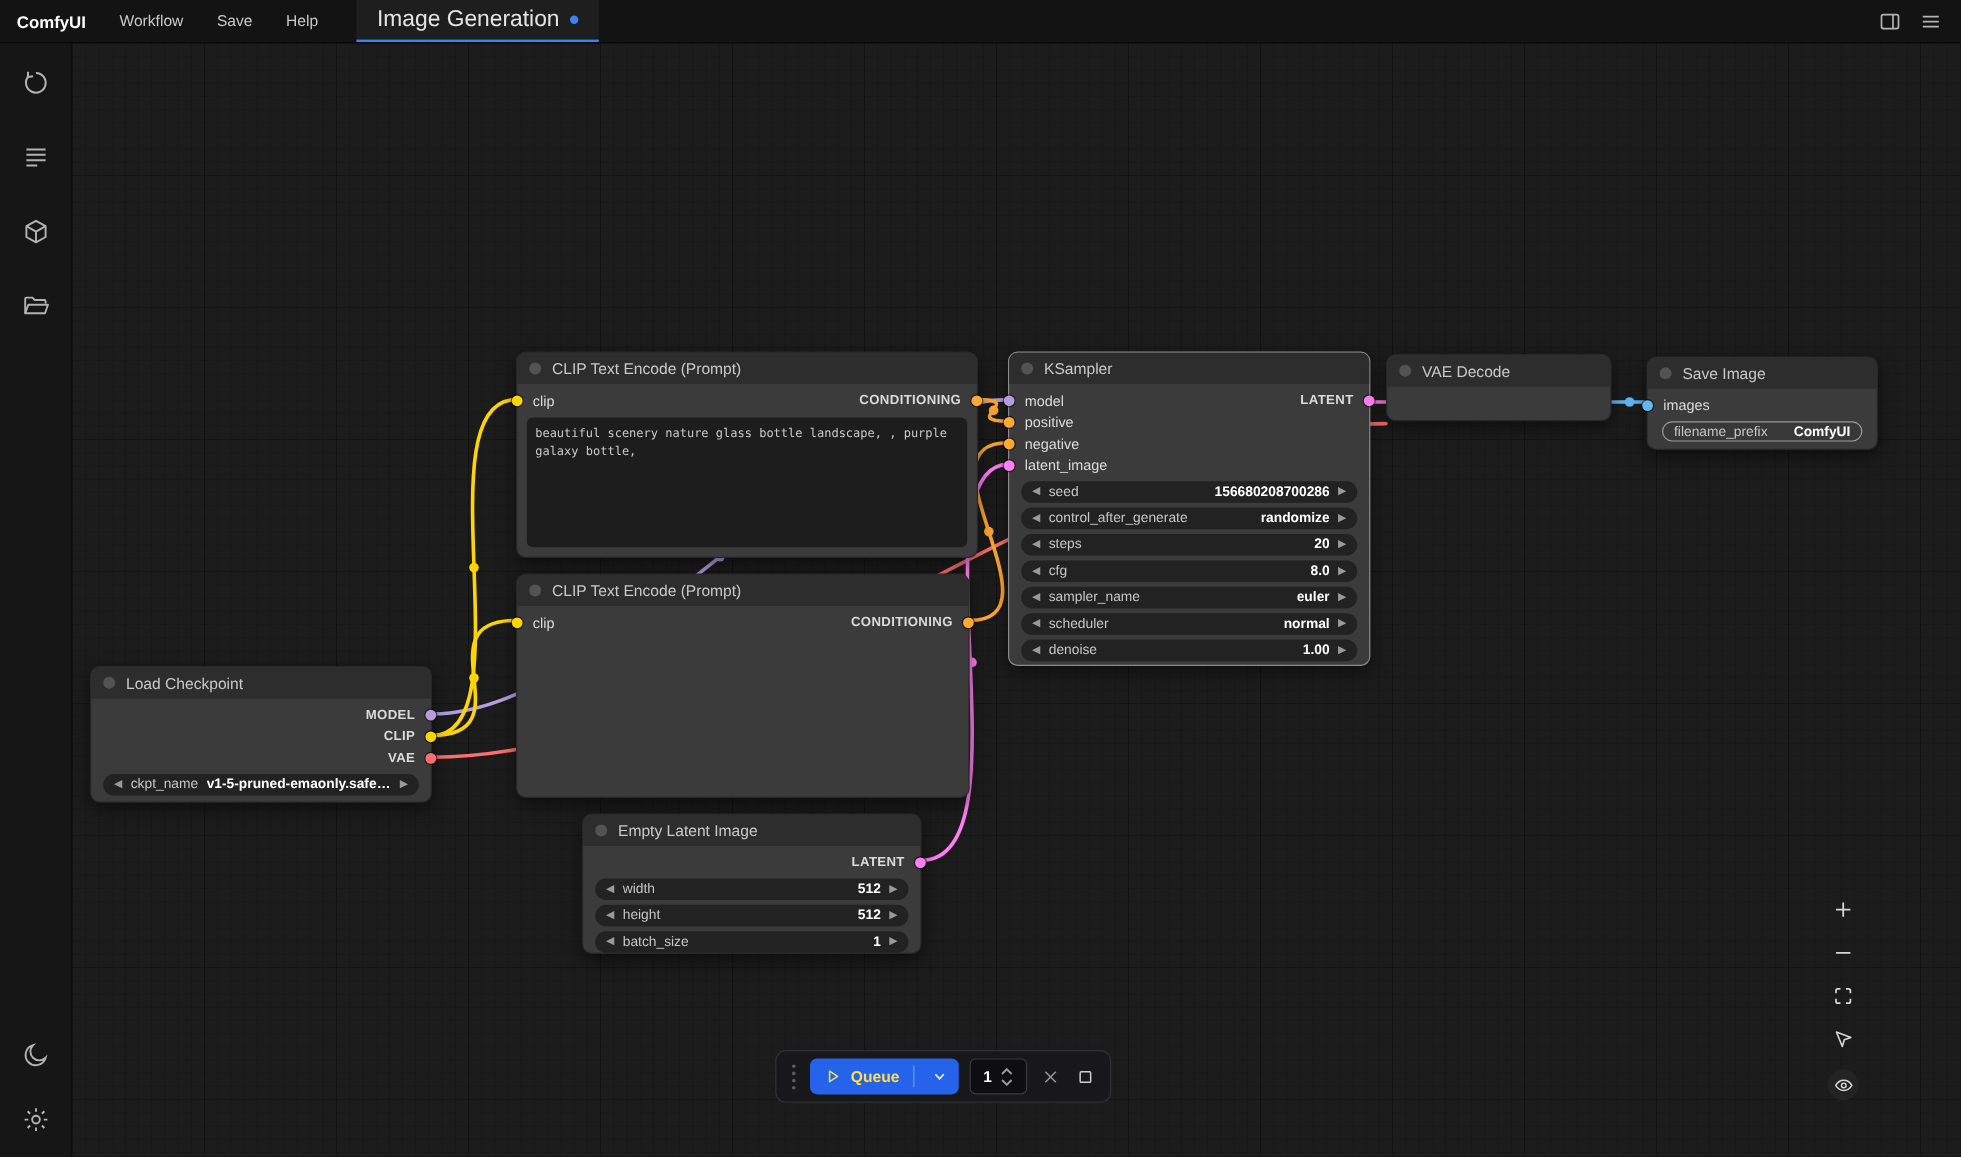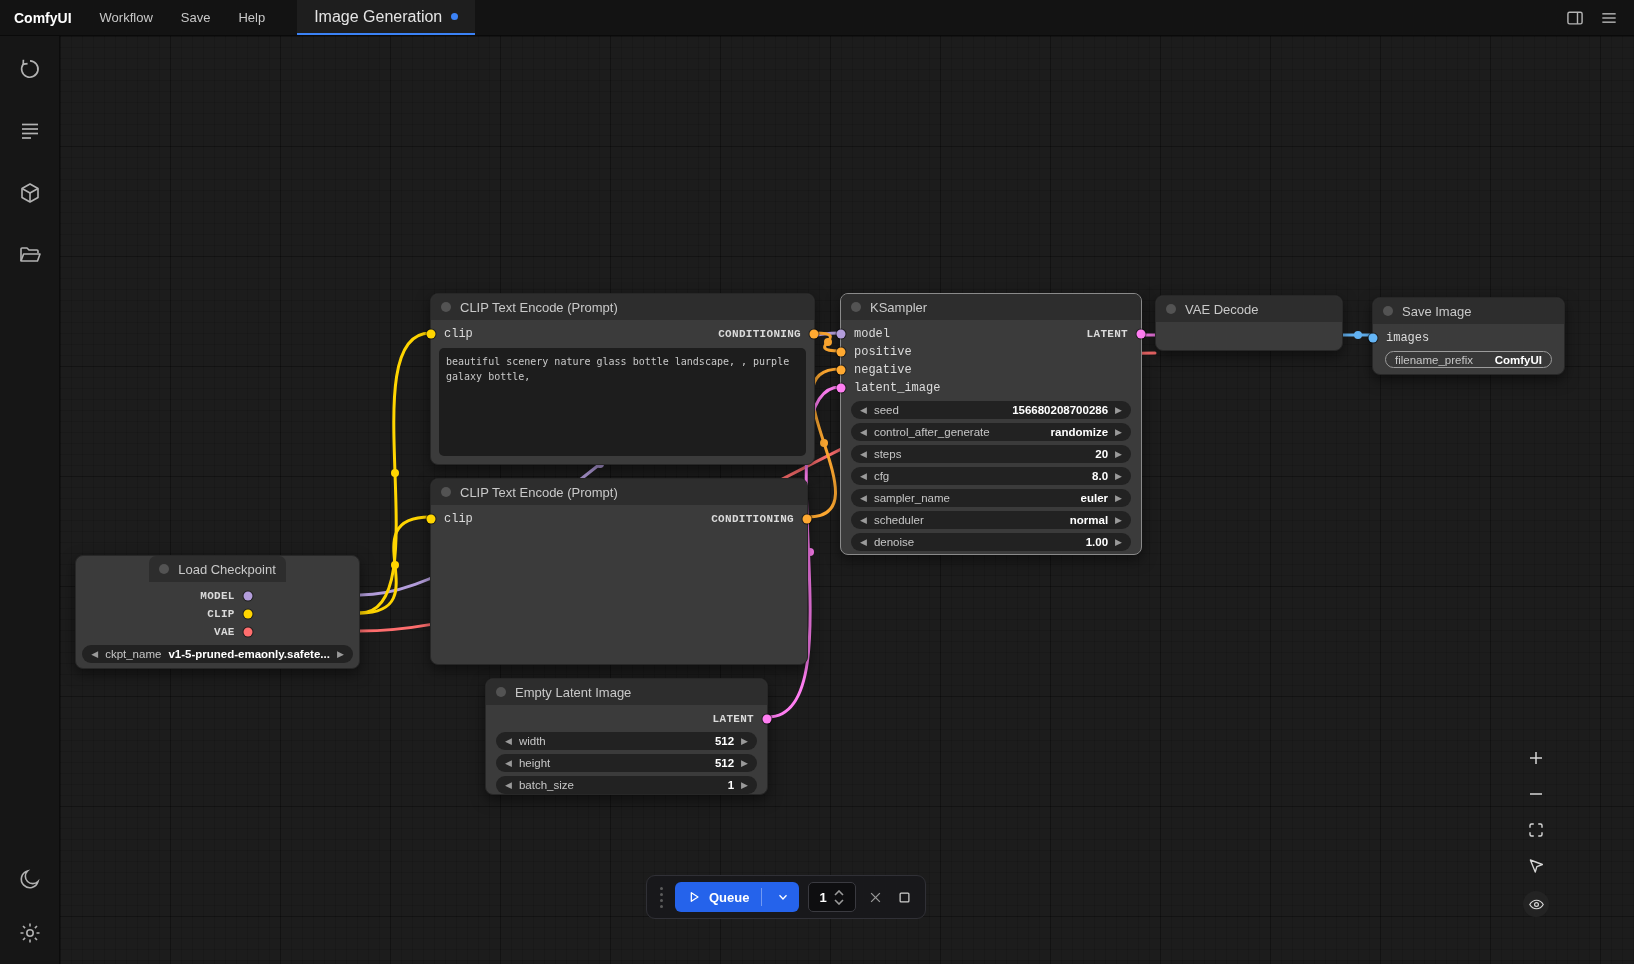--- a/index.html
+++ b/index.html
@@ -3,21 +3,21 @@
 <meta charset="utf-8">
 <style>
   *{box-sizing:border-box;margin:0;padding:0;}
   html,body{width:1634px;height:964px;overflow:hidden;}
   body{position:relative;background:#191919;font-family:"Liberation Sans",sans-serif;color:#ddd;}
 
   
   .topbar{position:absolute;top:0;left:0;right:0;height:36px;background:#131313;display:flex;align-items:stretch;z-index:30;border-bottom:1px solid #0a0a0a;}
   .logo{display:flex;align-items:center;padding:0 14px;font-weight:700;font-size:14px;color:#ffffff;}
   .menu-item{display:flex;align-items:center;padding:0 14px;font-size:13px;color:#c8c8c8;cursor:default;}
-  .workflow-tab{margin-left:18px;display:flex;align-items:center;gap:9px;padding:0 17px;background:#1e1e1e;border-bottom:2px solid #3b82f6;color:#e4e4e4;font-size:16px;}
+  .workflow-tab{margin-left:18px;display:flex;align-items:center;gap:9px;padding:0 17px;background:#1e1e1e;border-bottom:2px solid #3b82f6;color:#e4e4e4;font-size:19px;}
   .unsaved-dot{width:7px;height:7px;border-radius:50%;}
   .topbar-right{margin-left:auto;display:flex;align-items:center;gap:8px;padding-right:12px;color:#b5b5b5;}
   .tb-icon{display:flex;align-items:center;justify-content:center;width:26px;height:26px;color:#b5b5b5;}
 
   
   .sidebar{position:absolute;left:0;top:36px;bottom:0;width:60px;background:#161616;border-right:1px solid #0c0c0c;display:flex;flex-direction:column;align-items:center;padding:20px 0 18px;z-index:30;}
   .sidebar-top{display:flex;flex-direction:column;gap:36px;align-items:center;}
   .sidebar-bottom{margin-top:auto;display:flex;flex-direction:column;gap:28px;align-items:center;}
   .sb-icon{display:flex;align-items:center;justify-content:center;width:26px;height:26px;color:#b2b2b2;}
 
@@ -29,46 +29,46 @@
       linear-gradient(rgba(0,0,0,.12) 1px, transparent 1px),
       linear-gradient(90deg, rgba(0,0,0,.12) 1px, transparent 1px);
     background-size:110px 110px,110px 110px,11px 11px,11px 11px;}
   .wires{position:absolute;left:0;top:0;z-index:1;}
 
   
   .node{position:absolute;display:flex;flex-direction:column;background:#3b3b3b;border:1px solid #272727;border-radius:8px;box-shadow:0 5px 14px rgba(0,0,0,.5);z-index:2;}
   .node-header{flex:0 0 26px;display:flex;align-items:center;gap:9px;padding:0 10px;background:#2d2d2d;border-radius:7px 7px 0 0;font-size:13px;color:#c9c9c9;white-space:nowrap;}
   .collapse-dot{width:10px;height:10px;border-radius:50%;background:#535353;flex:0 0 auto;}
   .ports{padding-top:5px;}
-  .port-row{position:relative;height:18px;display:flex;align-items:center;padding:0 13px;font-size:12px;color:#dcdcdc;font-family:Liberation Mono, monospace;}
+  .port-row{position:relative;height:18px;display:flex;align-items:center;padding:0 13px;font-size:12px;color:#dcdcdc;}
   .port-row.out-only{justify-content:flex-end;}
   .out-label{margin-left:auto;font-weight:700;font-size:11px;color:#dadada;letter-spacing:.3px;}
   .port-dot{position:absolute;top:50%;transform:translate(-50%,-50%);width:9px;height:9px;border-radius:50%;box-shadow:0 0 0 1px rgba(0,0,0,.5);z-index:3;}
   .port-dot.in{left:0;}
   .port-dot.out{left:100%;}
   .widget{display:flex;align-items:center;gap:7px;height:18px;margin:4px 10px 0;padding:0 9px;background:#222222;border-radius:9px;font-size:11.5px;overflow:hidden;}
   .widget.text-widget{background:#383838;border:1px solid #9c9c9c;height:17px;margin:4px 12px 0;}
   .arrow{font-family:"DejaVu Sans",sans-serif;font-size:9px;color:#9a9a9a;line-height:1;flex:0 0 auto;}
   .wlabel{color:#c6c6c6;white-space:nowrap;}
   .wvalue{margin-left:auto;color:#ffffff;font-weight:700;white-space:nowrap;overflow:hidden;text-overflow:ellipsis;}
   .prompt-box{flex:1;margin:5px 8px 8px;background:#1d1d1d;border-radius:5px;padding:6px 7px;font-family:"DejaVu Sans Mono",monospace;font-size:10px;color:#c9c9c9;line-height:1.5;overflow:hidden;}
 
-  #node-load-checkpoint{left:15px;top:519px;width:285px;height:114px;align-items:center;}
+  #node-load-checkpoint{left:15px;top:519px;width:285px;height:114px;}
   #node-clip-positive{left:370px;top:257px;width:385px;height:172px;}
   #node-clip-negative{left:370px;top:442px;width:378px;height:187px;}
   #node-empty-latent{left:425px;top:642px;width:283px;height:117px;}
   #node-ksampler{left:780px;top:257px;width:302px;height:262px;border-color:#8a8a8a;}
   #node-vae-decode{left:1095px;top:259px;width:188px;height:56px;}
   #node-save-image{left:1312px;top:261px;width:193px;height:78px;}
 
   
   .queue-toolbar{position:absolute;left:586px;top:839px;width:280px;height:44px;background:#18181b;border:1px solid #303036;border-radius:9px;display:flex;align-items:center;gap:9px;padding:0 10px;z-index:10;}
   .drag-handle{display:flex;flex-direction:column;gap:3px;padding:0 3px;}
   .drag-handle i{display:block;width:3px;height:3px;border-radius:50%;background:#5c5c5c;}
-  .queue-button{height:30px;display:flex;align-items:center;gap:7px;padding:0 2px 0 11px;border-radius:6px;color:#ffffff;font-size:13px;font-weight:600;cursor:default;}
+  .queue-button{height:30px;display:flex;align-items:center;gap:7px;padding:0 2px 0 11px;border-radius:6px;color:#fde047;font-size:13px;font-weight:600;cursor:default;}
   .qb-divider{width:1px;height:18px;background:rgba(255,255,255,.35);margin-left:5px;}
   .queue-chevron{display:flex;align-items:center;padding:0 7px;color:#ffffff;}
   .batch-stepper{height:30px;min-width:48px;background:#0e0e10;border:1px solid #3a3a40;border-radius:5px;display:flex;align-items:center;padding:0 5px 0 10px;gap:7px;}
   .batch-value{color:#ffffff;font-weight:700;font-size:13px;}
   .stepper-arrows{display:flex;flex-direction:column;gap:3px;color:#9a9a9a;}
   .icon-btn{display:flex;align-items:center;justify-content:center;width:26px;height:26px;color:#9a9a9a;}
 
   
   .zoom-controls{position:absolute;right:85px;top:711px;display:flex;flex-direction:column;gap:14px;align-items:center;z-index:10;}
   .zoom-btn{width:22px;height:22px;display:flex;align-items:center;justify-content:center;color:#d6d6d6;}

